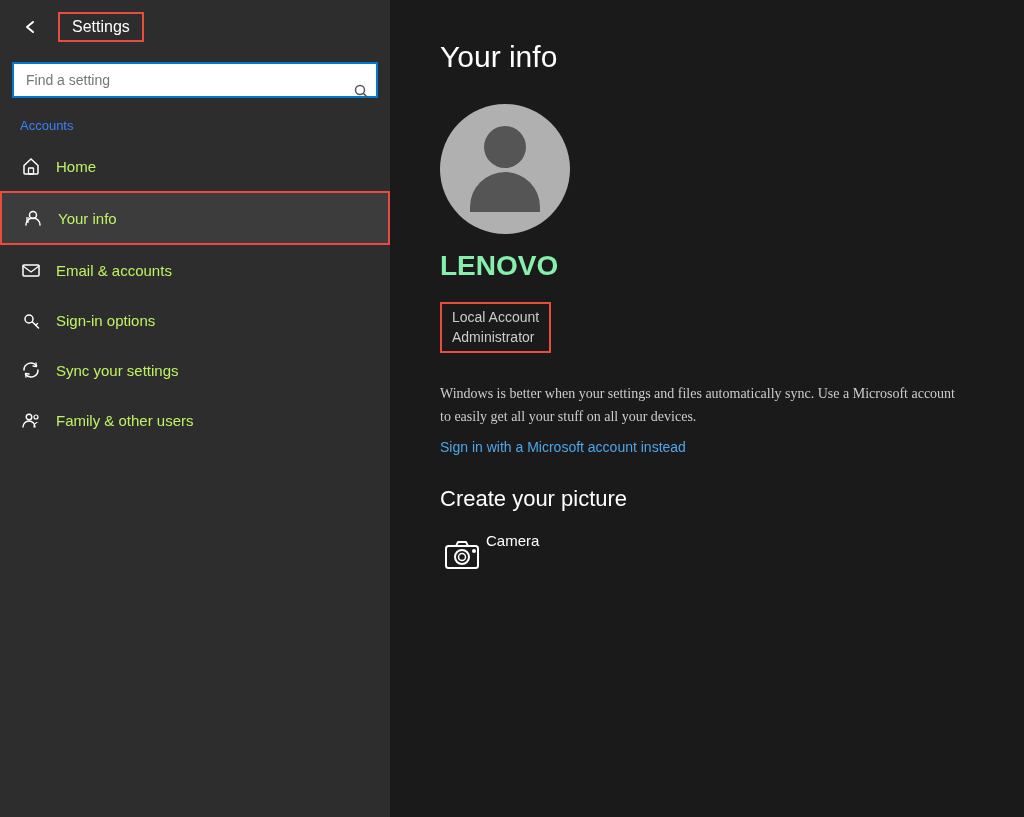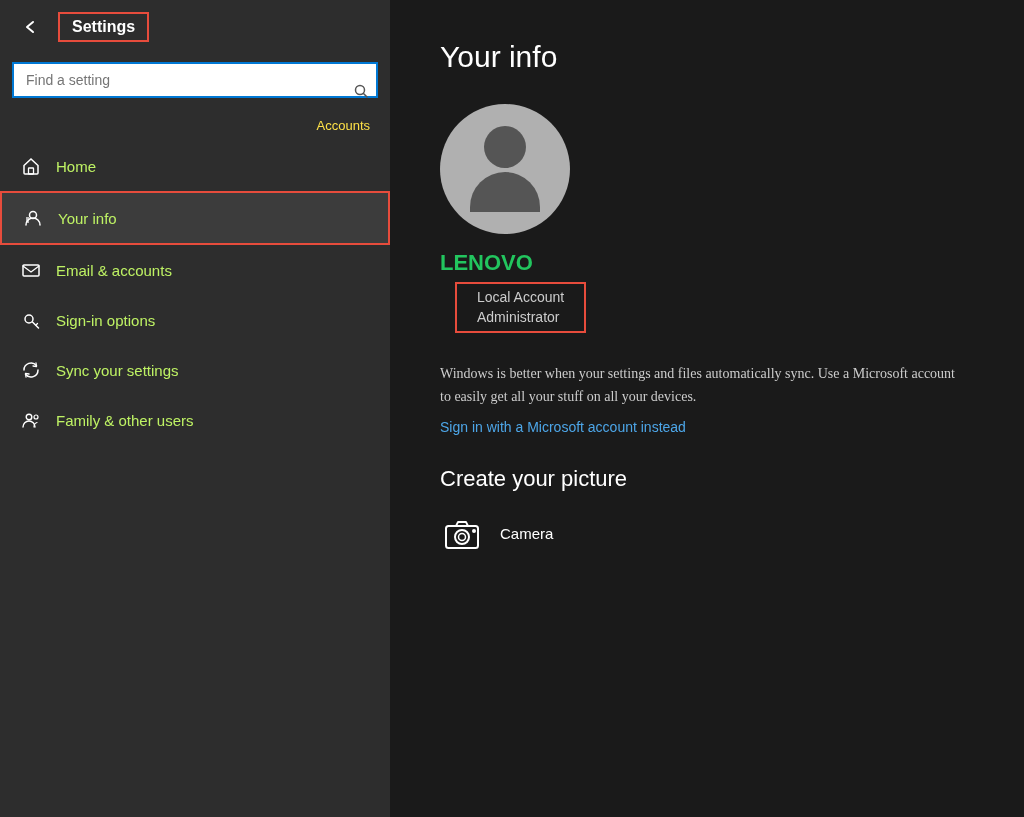--- a/index.html
+++ b/index.html
@@ -38,21 +38,21 @@
       justify-content: center;
       cursor: pointer;
       color: #ffffff;
       font-size: 16px;
     }
 
     .settings-title-box {
       border: 2px solid #e74c3c;
       padding: 4px 12px;
       font-size: 16px;
-      font-weight: 700;
+      font-weight: 400;
       color: #ffffff;
     }
 
     .search-box {
       margin: 8px 12px;
       position: relative;
       display: flex;
       align-items: flex-end;
     }
 
@@ -69,23 +69,22 @@
     .search-icon-wrap {
       position: absolute;
       right: 10px;
       color: #555555;
       font-size: 14px;
     }
 
     .accounts-label {
       padding: 12px 20px 8px 20px;
       font-size: 13px;
-      color: #fde047;
+      color: #3b82f6;
       font-weight: 400;
-      text-align: right;
     }
 
     .nav-item {
       display: flex;
       align-items: center;
       padding: 14px 20px;
       gap: 14px;
       cursor: pointer;
       color: #bef264;
       font-size: 15px;
@@ -158,30 +157,29 @@
     }
 
     .avatar-body {
       width: 70px;
       height: 40px;
       border-radius: 35px 35px 0 0;
       background: #555555;
     }
 
     .user-name {
-      font-size: 22px;
+      font-size: 28px;
       font-weight: 700;
-      color: #22c55e;
-      margin-bottom: 6px;
+      color: #86efac;
+      margin-bottom: 20px;
     }
 
     .user-role-box {
       border: 2px solid #e74c3c;
-      padding: 4px 20px;
-      margin-left: 15px;
+      padding: 4px 10px;
     }
 
     .user-role {
       font-size: 14px;
       color: #cccccc;
       line-height: 1.4;
     }
 
     .sync-description {
       font-size: 14px;
@@ -202,22 +200,22 @@
     .section-title {
       font-size: 22px;
       font-weight: 300;
       color: #ffffff;
       margin-top: 30px;
       margin-bottom: 20px;
     }
 
     .camera-item {
       display: flex;
-      align-items: center;
-      gap: 16px;
+      align-items: flex-start;
+      gap: 2px;
     }
 
     .camera-icon-wrap {
       width: 44px;
       height: 44px;
       display: flex;
       align-items: center;
       justify-content: center;
     }
 

